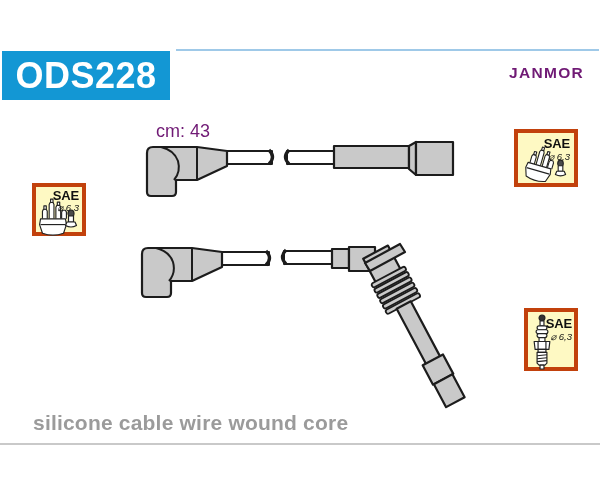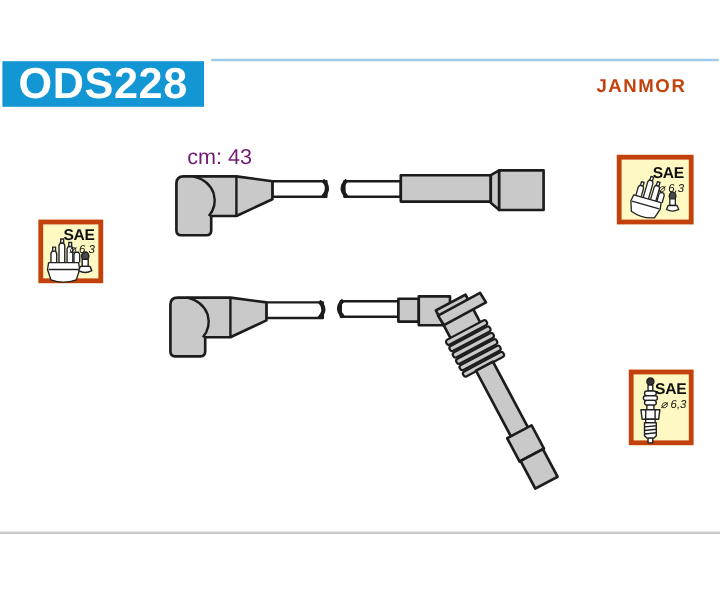--- a/index.html
+++ b/index.html
@@ -1,23 +1,23 @@
 <!DOCTYPE html>
 <html><head>
 <meta charset="utf-8">
 <style>
   html,body{margin:0;padding:0;background:#fff;}
   .page{position:relative;width:600px;height:497px;background:#ffffff;overflow:hidden;
         font-family:"Liberation Sans",sans-serif;}
-  .part-badge{position:absolute;left:2px;top:51px;width:168px;height:38px;background:#1397D4;
+  .part-badge{position:absolute;left:2px;top:51px;width:168px;height:49px;background:#1397D4;
         display:flex;align-items:center;justify-content:center;}
   .part-badge span{color:#ffffff;font-weight:bold;font-size:36px;letter-spacing:0.5px;}
   .header-rule{position:absolute;left:176px;top:49px;width:423px;height:2px;background:#9FC9E8;}
-  .brand{position:absolute;top:64px;right:28px;font-size:15.5px;font-weight:bold;
-        color:#c2410c;letter-spacing:1.3px;}
+  .brand{position:absolute;top:64px;right:16px;font-size:15.5px;font-weight:bold;
+        color:#701a75;letter-spacing:1.3px;}
   .len-label{position:absolute;font-size:18px;color:#701a75;white-space:nowrap;}
   .len1{left:156px;top:121px;}
   .len2{left:154px;top:220px;}
   .diagram{position:absolute;left:0;top:0;}
   .sae-box{position:absolute;background:#fef9c3;border:4px solid #c2410c;box-sizing:border-box;}
   .sae-left{left:32px;top:183px;width:54px;height:53px;}
   .sae-tr{left:514px;top:129px;width:64px;height:58px;}
   .sae-br{left:524px;top:308px;width:54px;height:63px;}
   .sae-title{position:absolute;font-size:13px;font-weight:bold;color:#101010;letter-spacing:-0.2px;}
   .sae-dia{position:absolute;font-size:9.5px;font-weight:normal;color:#101010;font-style:italic;}
@@ -166,14 +166,15 @@
         <line x1="5" y1="42.5" x2="15" y2="41.5"></line>
         <line x1="5" y1="45.5" x2="15" y2="44.5"></line>
         <line x1="5" y1="48.5" x2="15" y2="47.5"></line>
         <rect x="8" y="52" width="4" height="4"></rect>
       </g>
     </svg>
     <div class="sae-title">SAE</div>
     <div class="sae-dia">⌀ 6,3</div>
   </div>
 
+  <div class="footer-text">silicone cable wire wound core</div>
   <div class="footer-rule"></div>
 </div>
 
 </body></html>

